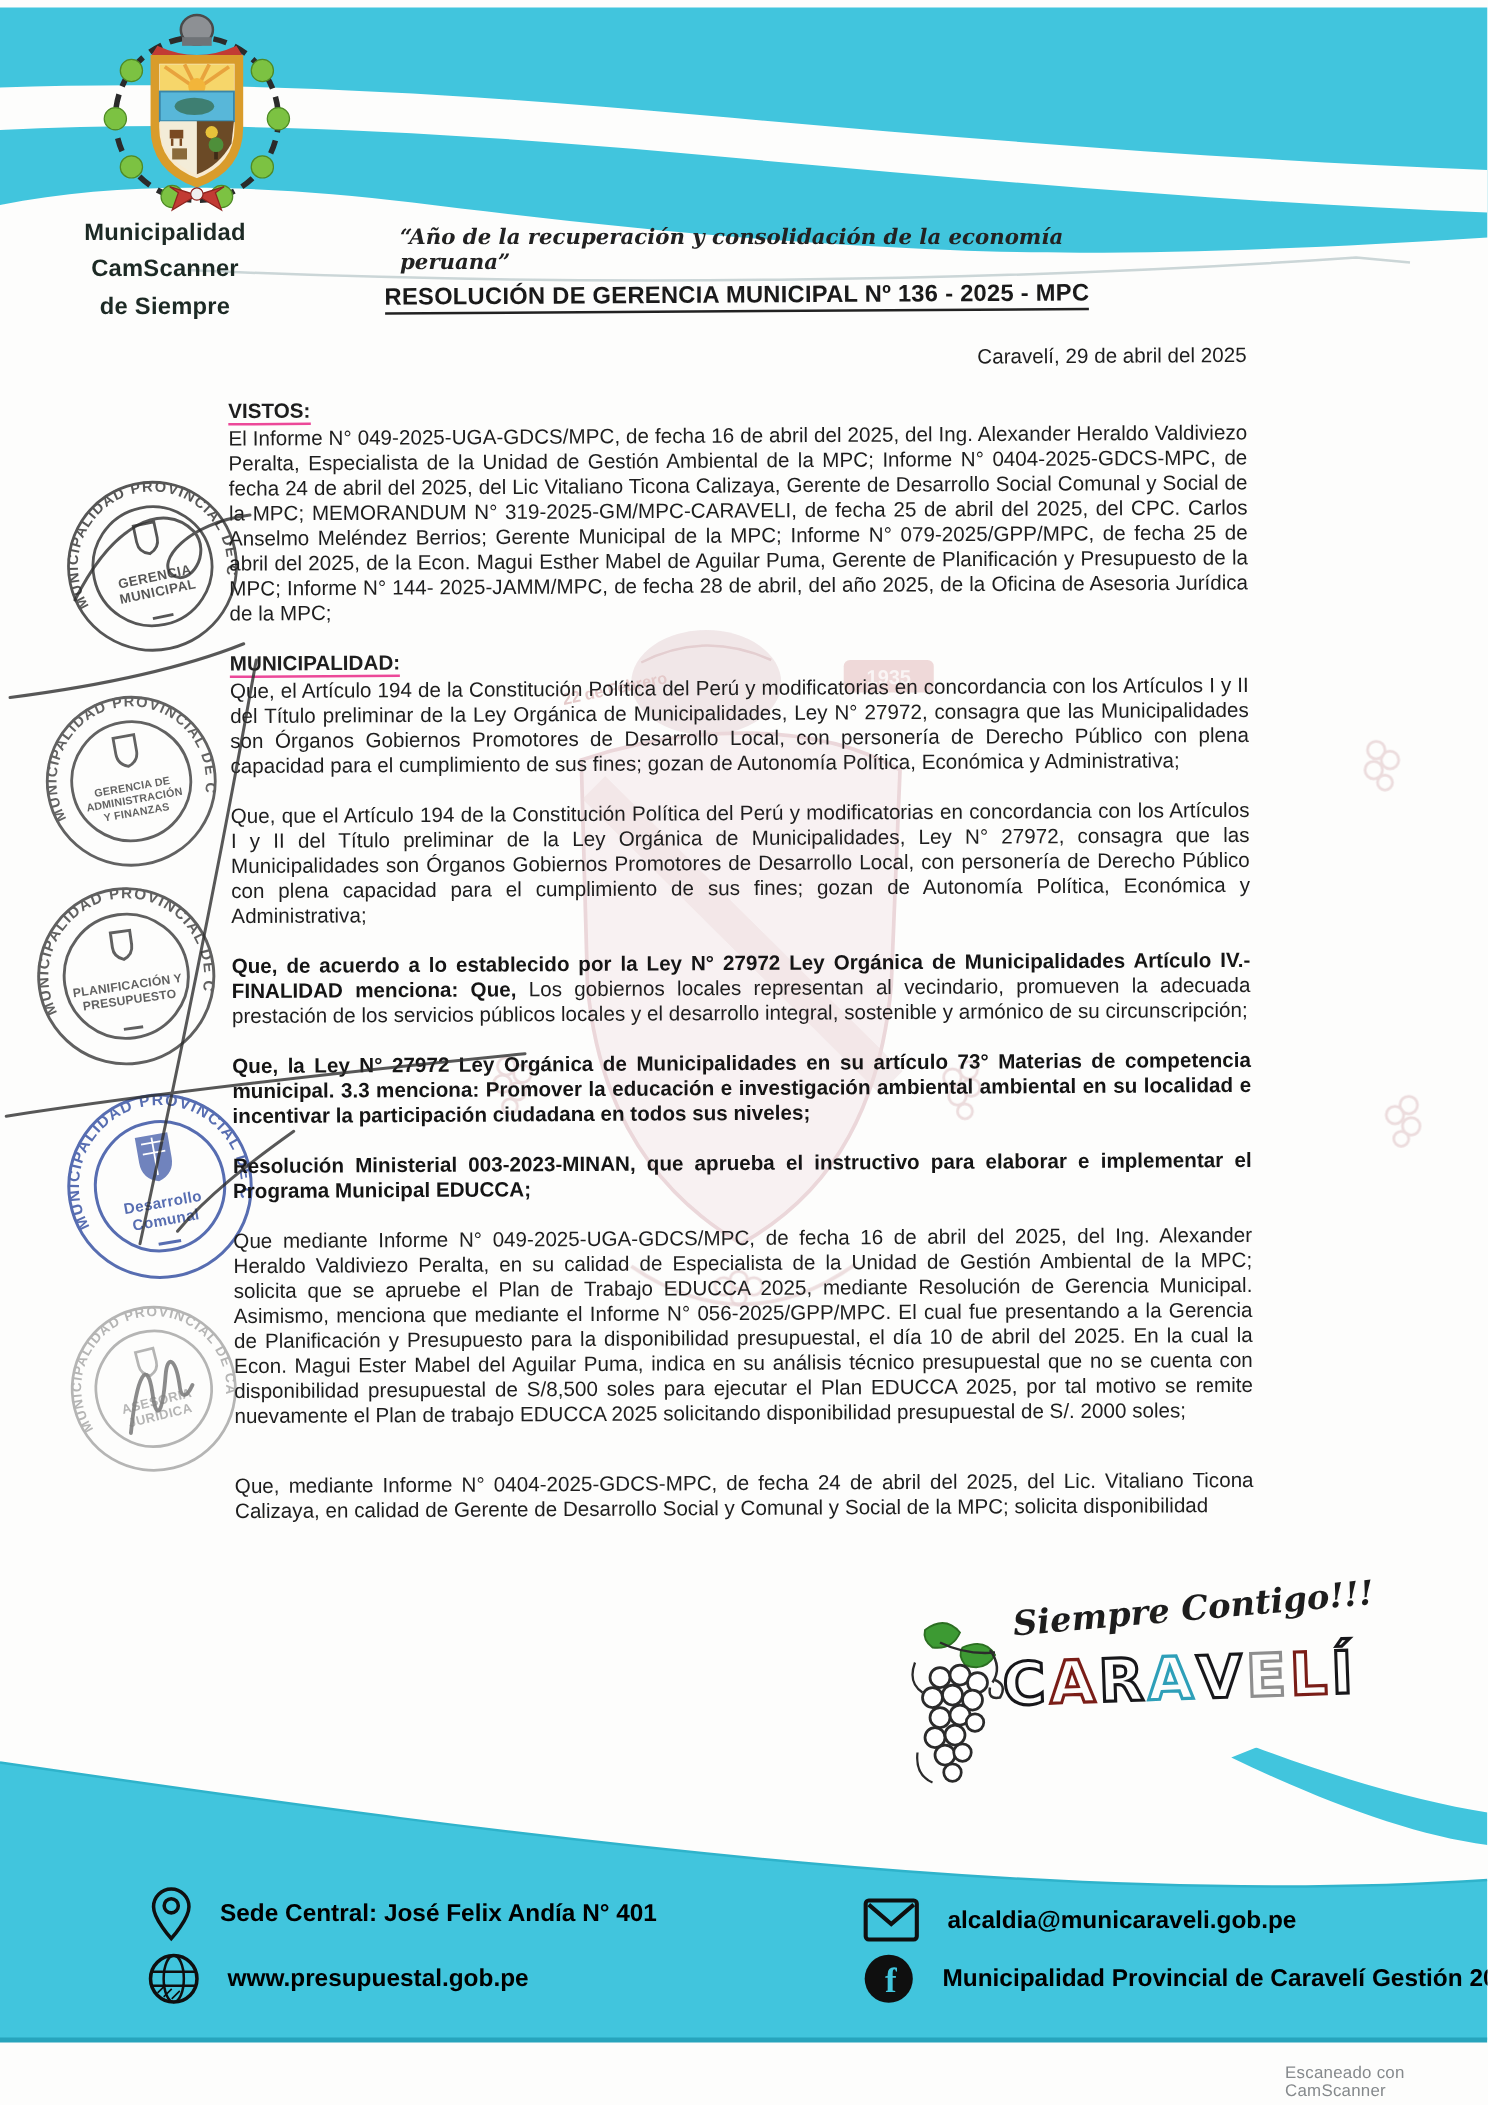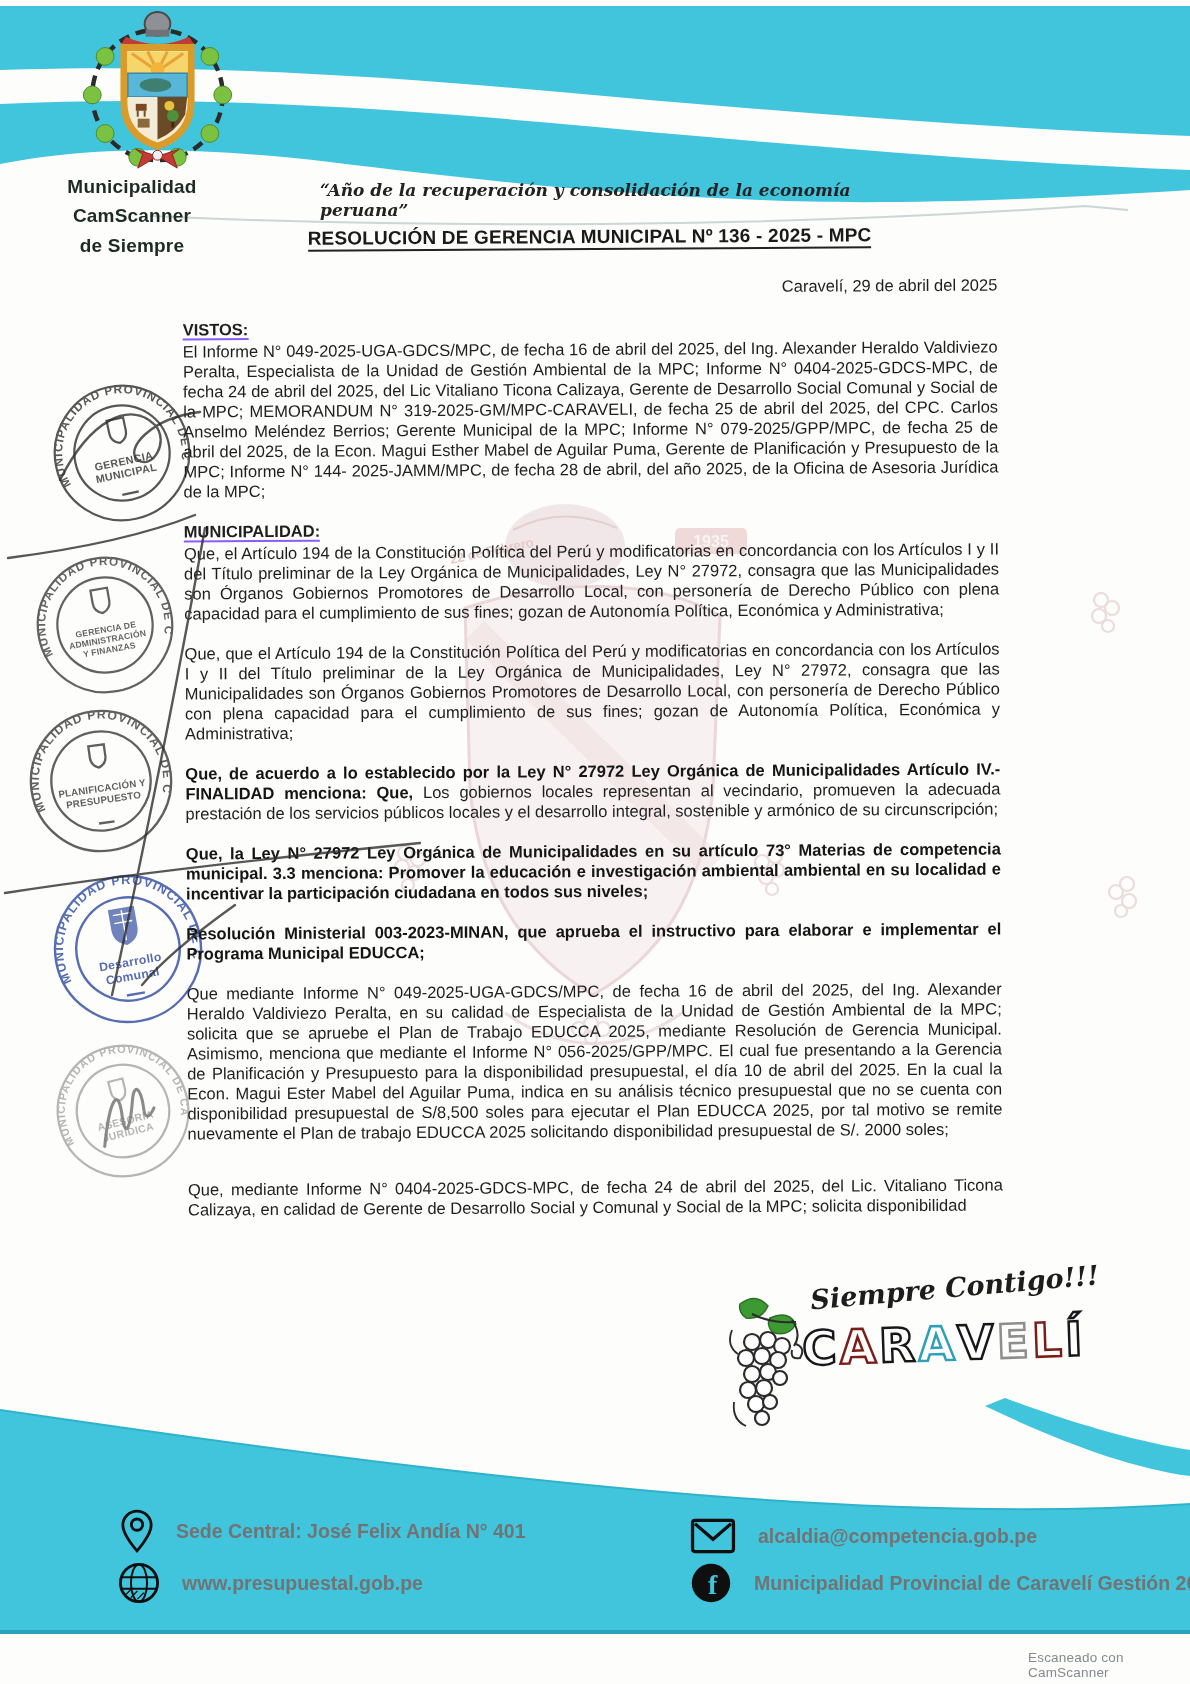--- a/index.html
+++ b/index.html
@@ -16,21 +16,21 @@
   #org-name{left:18px;top:172px;width:228px;text-align:center;
     font-size:19px;font-weight:bold;line-height:1.55;color:#1d2a25;letter-spacing:.2px;}
   #motto{left:320px;top:180px;width:560px;text-align:left;
     font-family:"DejaVu Serif",serif;font-style:italic;font-weight:600;font-size:17px;color:#222;}
   
   #doc-column{left:185px;top:226px;width:815px;transform:rotate(-0.35deg);z-index:3;}
   #doc-title{text-align:center;font-size:19px;font-weight:bold;letter-spacing:.2px;color:#1a1a1a;}
   #doc-title span{border-bottom:2.5px solid #222;padding-bottom:1px;}
   #dateline{margin-top:30px;text-align:right;font-size:16.5px;}
   .sec-label{margin-top:21px;font-size:16.5px;font-weight:bold;}
-  .sec-label span{border-bottom:2px solid #8b5cf6;}
+  .sec-label span{border-bottom:2px solid #ec4899;}
   .para{margin-top:20px;font-size:16.5px;line-height:20px;text-align:justify;}
   .para.b{font-weight:bold;color:#151515;}
   .lead-b{font-weight:bold;color:#151515;}
   .mt-big{margin-top:36px;}
   
   .stamp{z-index:2;}
   .st{fill:none;stroke:currentColor;stroke-width:2.4px;}
   .rim{font-size:12.6px;letter-spacing:1.05px;fill:currentColor;font-weight:600;}
   .sc{font-size:11.5px;font-weight:bold;text-anchor:middle;fill:currentColor;letter-spacing:.4px;}
   .sc.small{font-size:9.2px;letter-spacing:.2px;}
@@ -41,21 +41,21 @@
   
   #brand{left:722px;top:1272px;width:330px;height:170px;z-index:2;}
   #brand-grapes{position:absolute;left:0;top:18px;width:92px;height:148px;}
   #brand-slogan{position:absolute;left:88px;top:2px;width:240px;
     font-family:"DejaVu Serif",serif;font-style:italic;font-weight:bold;font-size:27px;
     color:#1d1d1d;transform:rotate(-5deg);white-space:nowrap;}
   #brand-name{position:absolute;left:80px;top:44px;font-family:"DejaVu Sans",sans-serif;
     font-weight:bold;font-size:47px;letter-spacing:3px;transform:rotate(-2deg);white-space:nowrap;}
   .brand-letter{display:inline-block;}
   
-  .contact{z-index:5;display:flex;align-items:center;gap:22px;color:#737373;}
+  .contact{z-index:5;display:flex;align-items:center;gap:22px;color:#000000;}
   .contact .label{font-size:19.5px;font-weight:bold;white-space:nowrap;}
   
   #camscanner{left:1008px;top:1650px;font-size:13.5px;color:#85898c;letter-spacing:.2px;margin-left:20px;}
 </style>
 </head>
 <body>
 
 <svg class="abs" id="header-wave" viewBox="0 0 1190 240" preserveAspectRatio="none">
   <path fill="#41C5DD" d="M0,6 H1190 V190 C1020,201 870,205 760,200 C600,194 460,178 330,162 C210,148 100,144 0,164 Z"></path>
   <path fill="#fdfdfc" d="M0,70 C180,64 360,74 560,92 C760,110 980,128 1190,136 V170 C980,162 760,142 540,122 C340,104 160,96 0,104 Z"></path>
@@ -282,21 +282,21 @@
     <circle cx="24" cy="23" r="8" fill="none" stroke="#0f0f0f" stroke-width="4"></circle>
   </svg>
   <span class="label">Sede Central: José Felix Andía N° 401</span>
 </div>
 
 <div class="abs contact" style="left:690px;top:1518px">
   <svg width="46" height="36" viewBox="0 0 56 44">
     <rect x="3" y="3" width="50" height="38" rx="3" fill="none" stroke="#0f0f0f" stroke-width="4"></rect>
     <path d="M6,7 L28,26 L50,7" fill="none" stroke="#0f0f0f" stroke-width="4"></path>
   </svg>
-  <span class="label">alcaldia@competencia.gob.pe</span>
+  <span class="label">alcaldia@municaraveli.gob.pe</span>
 </div>
 
 <div class="abs contact" style="left:118px;top:1562px">
   <svg width="42" height="42" viewBox="0 0 52 52">
     <circle cx="26" cy="26" r="23" fill="none" stroke="#0f0f0f" stroke-width="3.5"></circle>
     <ellipse cx="26" cy="26" rx="10" ry="23" fill="none" stroke="#0f0f0f" stroke-width="2.5"></ellipse>
     <path d="M4,19 H48 M4,33 H48" fill="none" stroke="#0f0f0f" stroke-width="2.5"></path>
     <path d="M10,40 l8,-8 M16,44 l8,-8 M24,46 l8,-8" stroke="#0f0f0f" stroke-width="1.6"></path>
   </svg>
   <span class="label">www.presupuestal.gob.pe</span>

